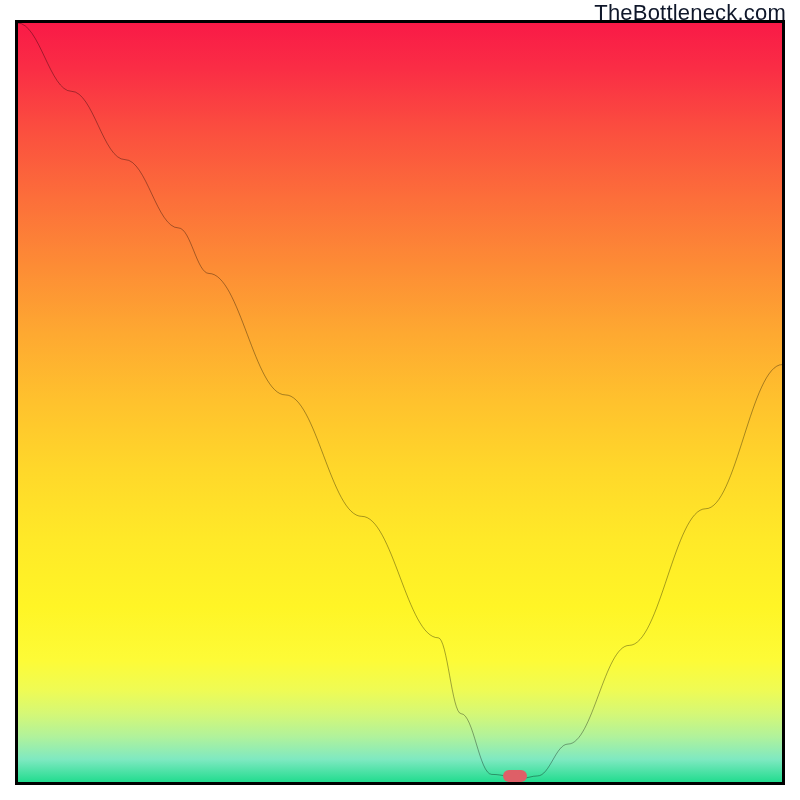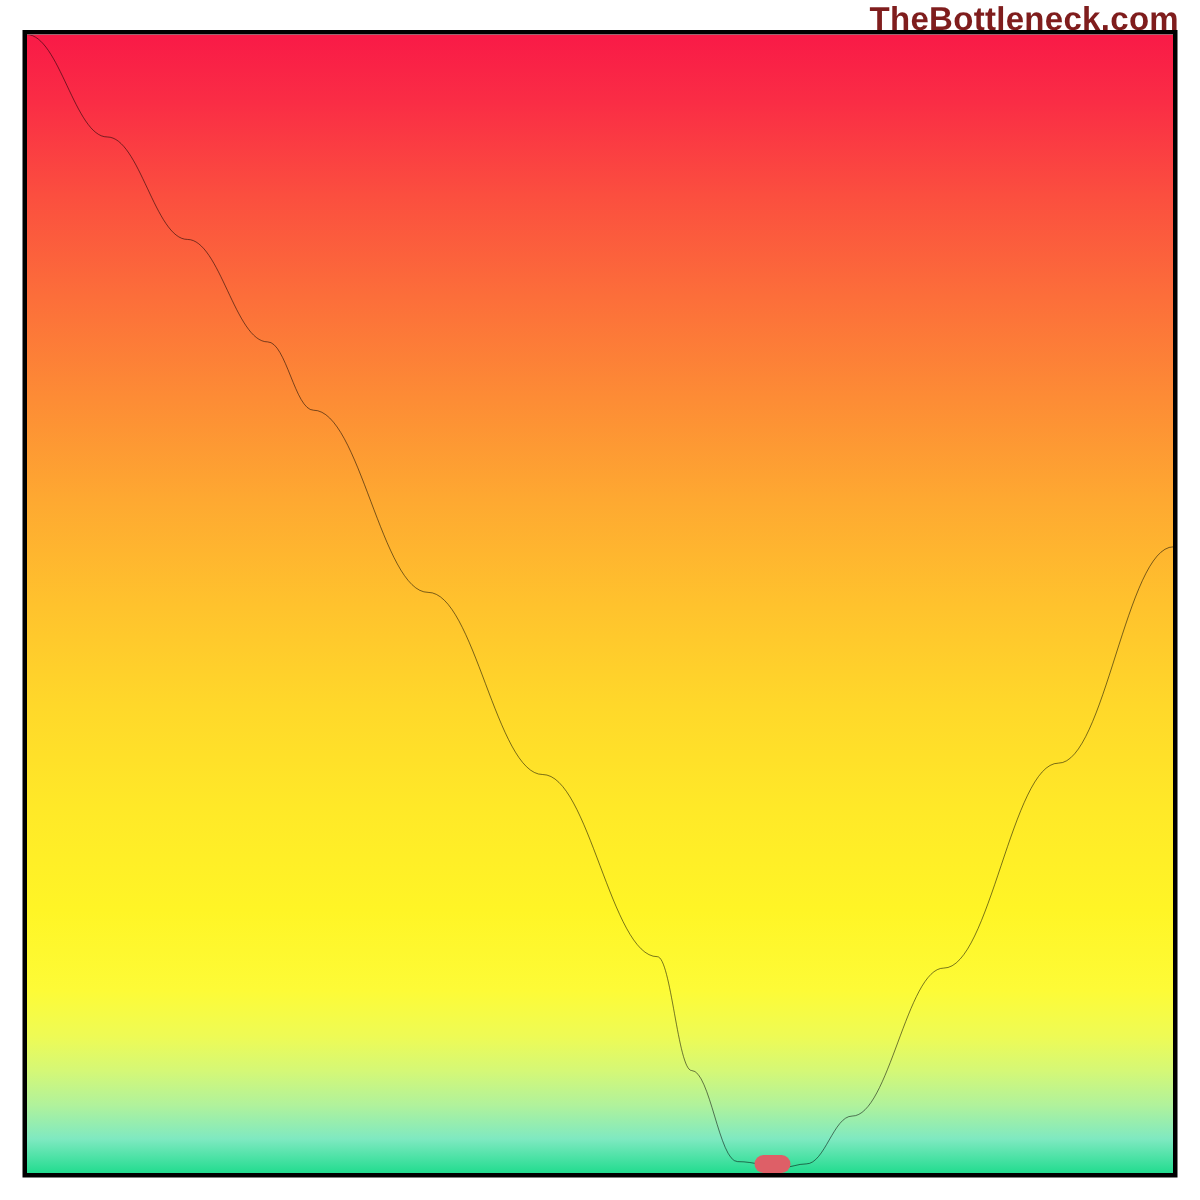--- a/index.html
+++ b/index.html
@@ -64,22 +64,22 @@
     height: 12px;
     border-radius: 6px;
     background: #de5f67;
   }
   .attribution {
     position: absolute;
     right: 14px;
     top: 0px;
     font-family: Arial, Helvetica, sans-serif;
     font-size: 22px;
-    font-weight: bold;
-    color: #7f1d1d;
+    font-weight: normal;
+    color: #0f172a;
     letter-spacing: 0.2px;
   }
 </style>
 </head>
 <body>
 
 <div class="stage">
 
   <div class="attribution">TheBottleneck.com</div>
 

